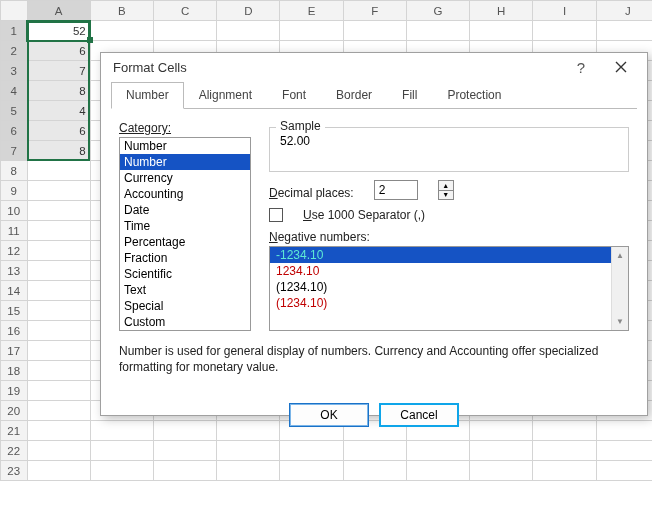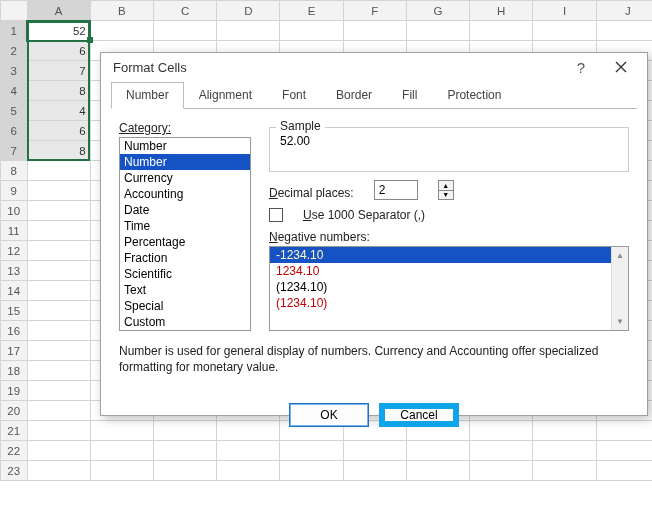--- a/index.html
+++ b/index.html
@@ -164,21 +164,21 @@
     flex:1;
     border:1px solid #999;
     overflow:auto;
     margin-top:2px;
     position:relative;
   }
   .neglist .nrow {
     padding:1px 6px;
     font-size:12px;
   }
-  .neglist .nrow.sel { background:#1553c4; color:#fef9c3; }
+  .neglist .nrow.sel { background:#1553c4; color:#5eead4; }
   .neglist .nrow.red { color:#c00000; }
   .scrolltrack {
     position:absolute; right:0; top:0; bottom:0; width:17px;
     background:#f0f0f0; border-left:1px solid #ddd;
     display:flex; flex-direction:column;
   }
   .scrolltrack .arr {
     height:17px; display:flex;align-items:center;justify-content:center;
     font-size:8px; color:#888; background:#f0f0f0;
   }
@@ -186,21 +186,21 @@
     font-size:12px; color:#222; line-height:1.35;
     padding: 6px 0 0;
     min-height:52px;
   }
   .buttons {
     display:flex; justify-content:center; gap:10px;
     padding: 8px 14px 12px;
   }
   .btn {
     width:80px; height:24px;
-    border:6px solid #0ea5e9;
+    border:2px solid #0ea5e9;
     background:#fdfdfd;
     font-size:12px;
     display:flex;align-items:center;justify-content:center;
   }
   .btn.primary { border:1px solid #1a72c8; box-shadow: inset 0 0 0 1px #7bb5e8; }
 
 </style>
 </head>
 <body>
 

